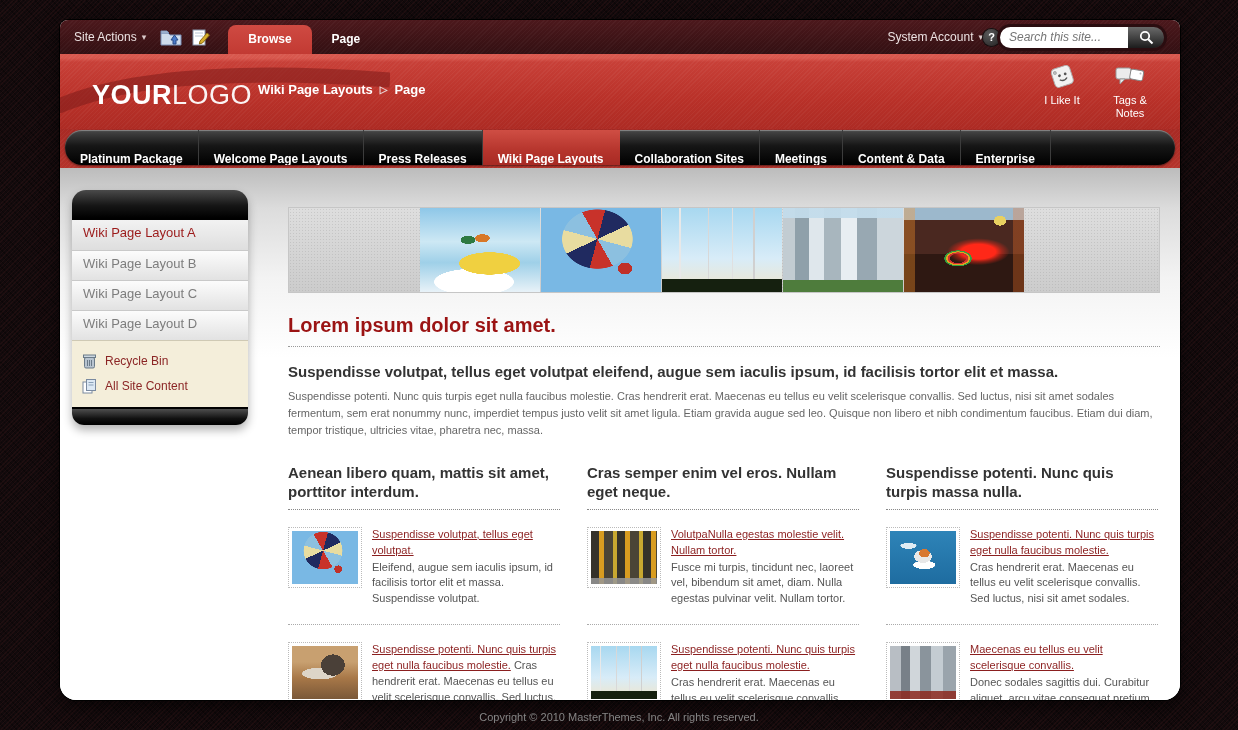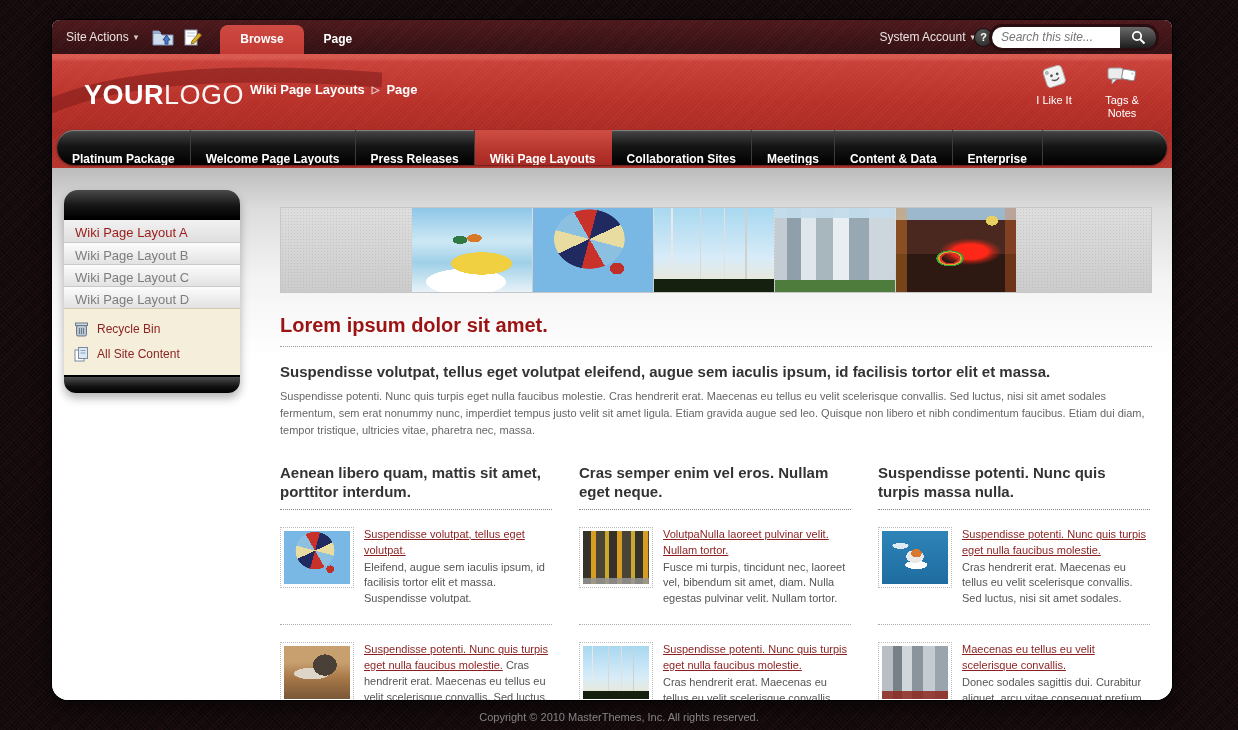--- a/index.html
+++ b/index.html
@@ -7,21 +7,21 @@
   body {
     font-family:"Liberation Sans", sans-serif;
     background-color:#120a0c;
     background-image:
       repeating-linear-gradient(135deg, rgba(90,35,35,.18) 0 1px, transparent 1px 3px),
       repeating-linear-gradient(45deg, rgba(0,0,0,.35) 0 1px, transparent 1px 4px);
     position:relative;
   }
 
   .page {
-    position:absolute; left:52px; top:20px; width:1120px; height:680px;
+    position:absolute; left:60px; top:20px; width:1120px; height:680px;
     border-radius:8px 8px 16px 16px; overflow:hidden; background:#fff;
     box-shadow:0 0 0 1px #000, 0 6px 18px rgba(0,0,0,.6);
   }
 
   
   .ribbon {
     height:34px; display:flex; align-items:center;
     background:linear-gradient(180deg,#4c181c 0%,#3a1215 70%,#331013 100%);
     background-image:repeating-linear-gradient(135deg, rgba(255,255,255,.03) 0 1px, transparent 1px 3px),
       linear-gradient(180deg,#4c181c 0%,#3a1215 70%,#331013 100%);
@@ -82,21 +82,21 @@
   
   .content {
     height:532px; position:relative;
     background:linear-gradient(180deg,#bcbcbc 0px,#dcdcdc 40px,#f3f3f3 110px,#ffffff 190px);
   }
 
   
   .sidebar { position:absolute; left:12px; top:22px; width:176px; box-shadow:0 5px 10px rgba(0,0,0,.3); border-radius:14px 14px 12px 12px; }
   .cap-top { height:30px; border-radius:14px 14px 0 0; background:linear-gradient(180deg,#4a4a4a 0%,#161616 55%,#000 100%); border-bottom:2px solid #000; }
   .side-item {
-    height:22px; line-height:26px; padding-left:11px; font-size:13px; color:#7d7d7d; cursor:pointer;
+    height:30px; line-height:26px; padding-left:11px; font-size:13px; color:#7d7d7d; cursor:pointer;
     background:linear-gradient(180deg,#fcfcfc,#e2e2e2); border-top:1px solid #c9c9c9;
   }
   .side-item.active { color:#9b1a1a; background:linear-gradient(180deg,#f2f2f2,#dedede); border-top:none; }
   .side-tools { background:#f4eeda; padding:12px 10px 13px; display:flex; flex-direction:column; gap:9px; border-top:1px solid #cfc9b4; }
   .tool { display:flex; align-items:center; gap:8px; font-size:12px; color:#8b2525; cursor:pointer; }
   .cap-bottom { height:18px; border-radius:0 0 12px 12px; background:linear-gradient(180deg,#4e4e4e 0%,#111 60%,#000 100%); border-top:2px solid #000; }
 
   
   .main { position:absolute; left:228px; top:0; width:872px; }
   .banner {
@@ -342,21 +342,21 @@
           </div>
         </div>
 
         <div class="col">
           <div class="col-heading">Cras semper enim vel eros. Nullam eget neque.</div>
           <div class="item first">
             <div class="thumb">
                 <div class="thumb-img ph-crowd"></div>
               </div>
             <div class="item-text">
-              <a class="item-link">VolutpaNulla laoreet pulvinar velit. Nullam tortor.</a>
+              <a class="item-link">VolutpaNulla egestas molestie velit. Nullam tortor.</a>
               <span class="desc">Fusce mi turpis, tincidunt nec, laoreet vel, bibendum sit amet, diam. Nulla egestas pulvinar velit. Nullam tortor.</span>
             </div>
           </div>
           <div class="item">
             <div class="thumb">
                 <div class="thumb-img ph-turbines"></div>
               </div>
             <div class="item-text">
               <a class="item-link">Suspendisse potenti. Nunc quis turpis eget nulla faucibus molestie.</a>
               <span class="desc">Cras hendrerit erat. Maecenas eu tellus eu velit scelerisque convallis. Sed luctus, nisi sit amet sodales.</span>

